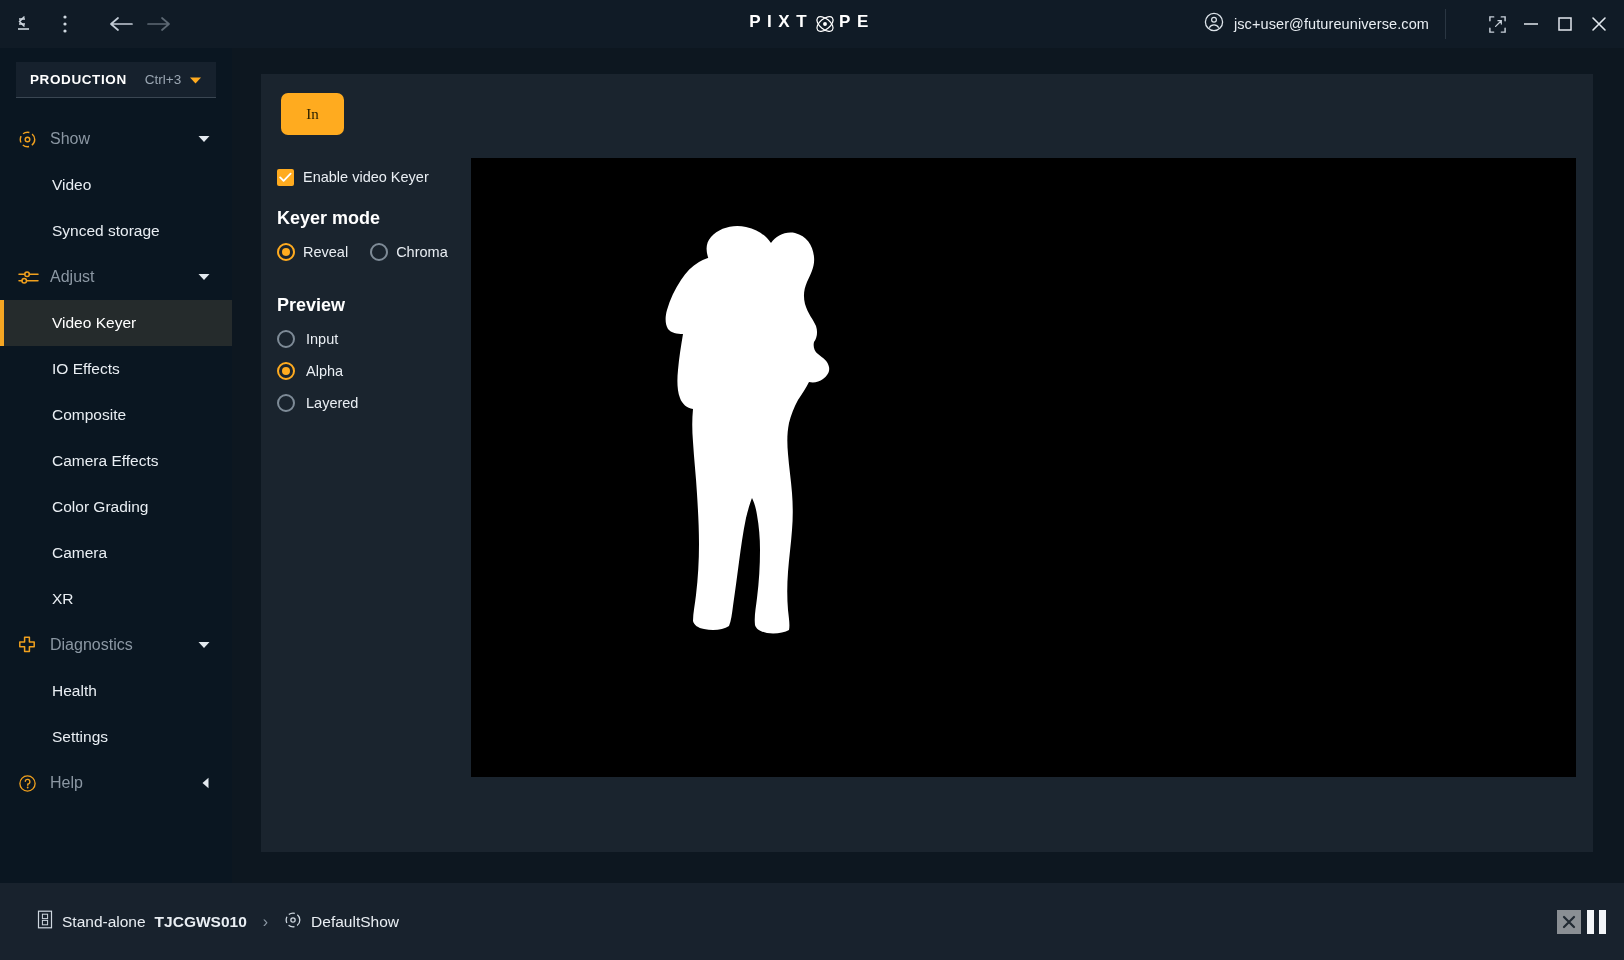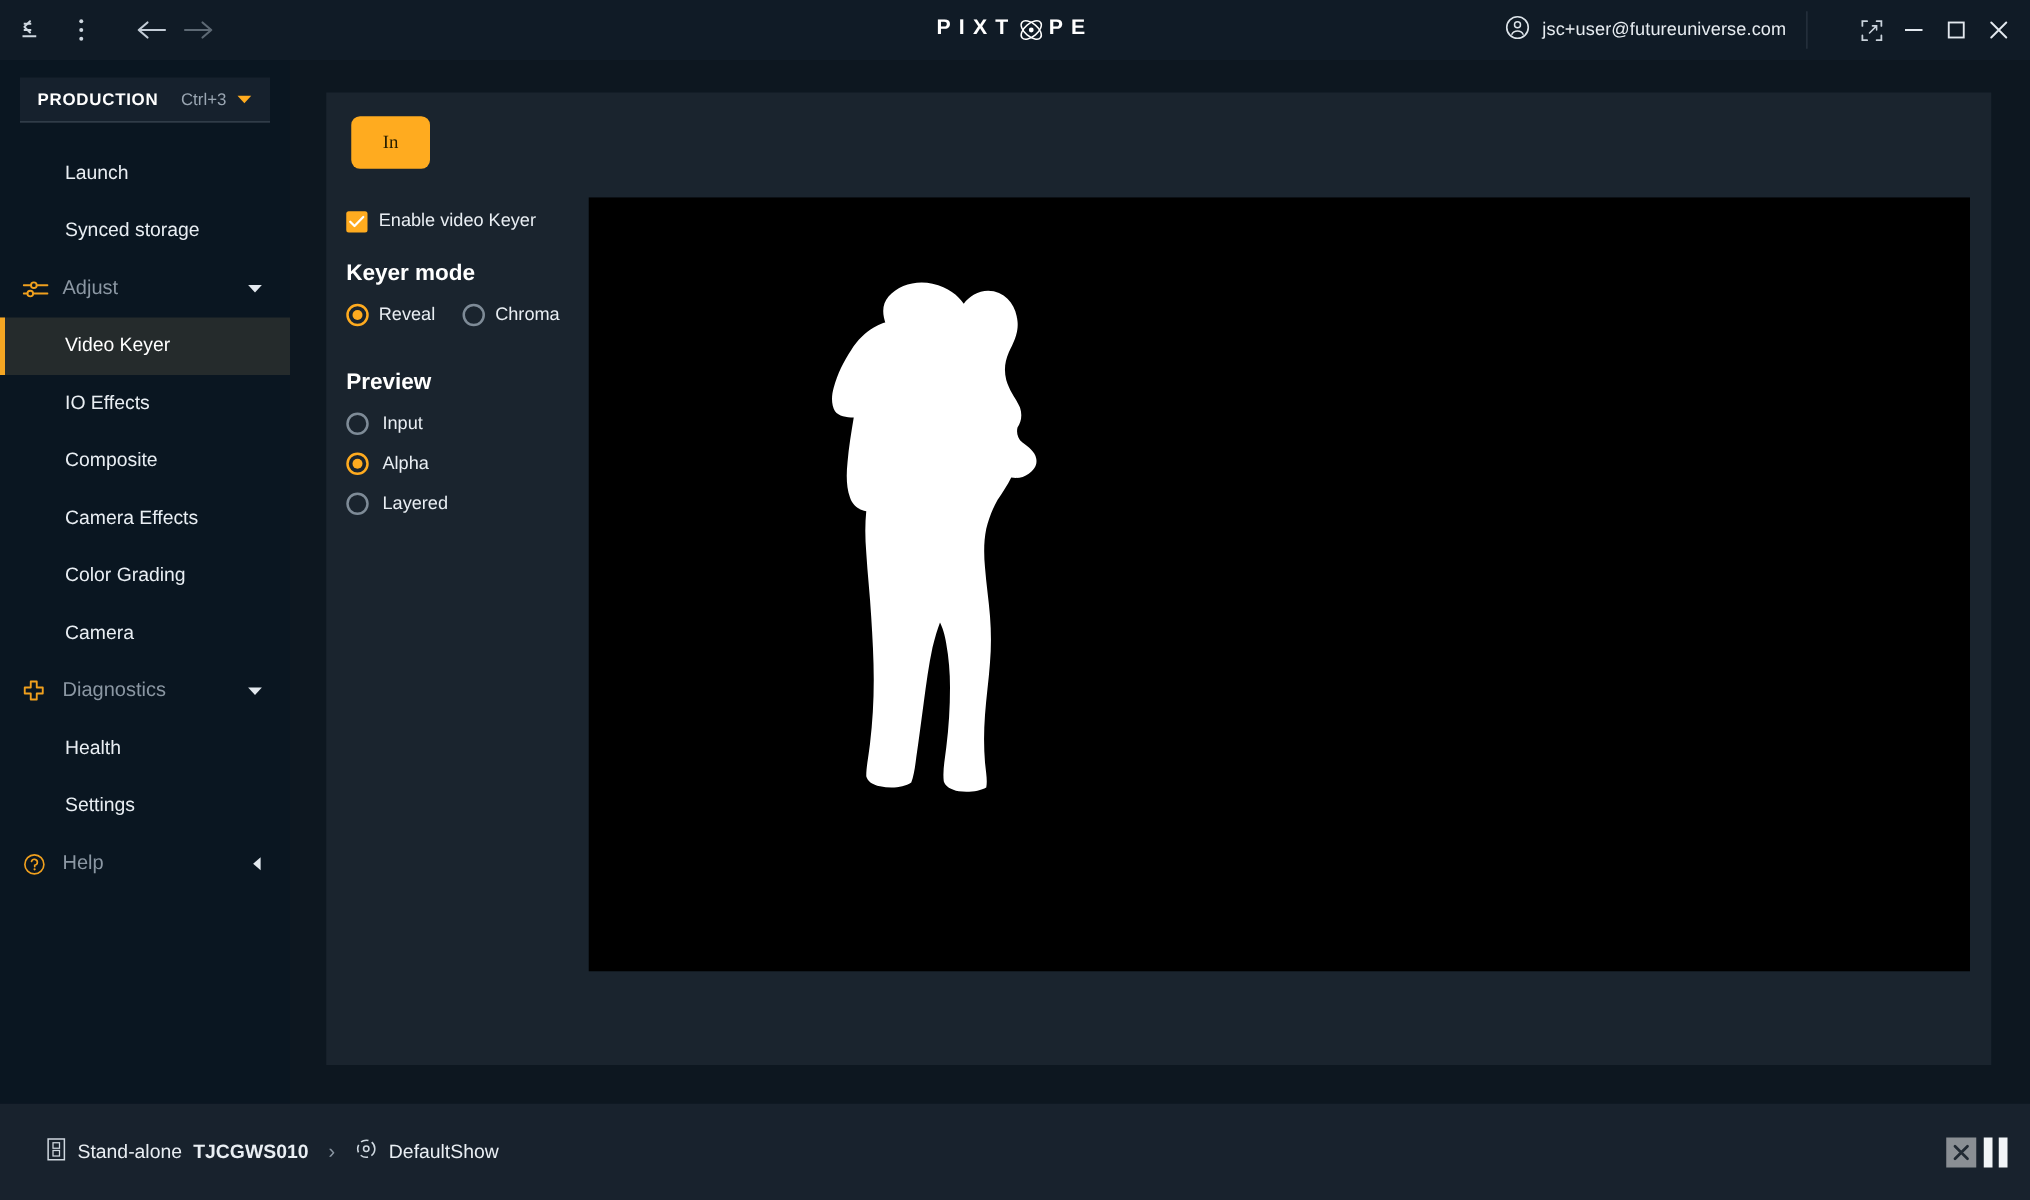--- a/index.html
+++ b/index.html
@@ -251,22 +251,36 @@
       <span class="prod-key">Ctrl+3</span>
       <span class="prod-caret">
         <svg width="13" height="9" viewBox="0 0 13 9">
             <path d="M1 1.5 L6.5 7.5 L12 1.5 Z" fill="#ffab1f"></path>
           </svg>
       </span>
     </div>
 
     <div class="nav">
 
-      <div class="nav-item">
-        <span>Launch</span>
+      <div class="nav-group">
+        <span class="gicon">
+          <svg width="19" height="19" viewBox="0 0 20 20">
+            <circle cx="10" cy="10" r="7.6" stroke="#f0a01e" stroke-width="1.5" fill="none" stroke-dasharray="7 3.2"></circle>
+            <circle cx="10" cy="10" r="2.4" stroke="#f0a01e" stroke-width="1.5" fill="none"></circle>
+          </svg>
+        </span>
+        <span class="glabel">Show</span>
+        <span class="gcaret">
+          <svg width="12" height="8" viewBox="0 0 12 8">
+              <path d="M0.5 1 L6 7 L11.5 1 Z" fill="#e3e9ef"></path>
+            </svg>
+        </span>
+      </div>
+      <div class="nav-item">
+        <span>Video</span>
       </div>
       <div class="nav-item">
         <span>Synced storage</span>
       </div>
 
       <div class="nav-group">
         <span class="gicon">
           <svg width="21" height="19" viewBox="0 0 22 20">
             <path d="M1 6.5 L7 6.5 M12 6.5 L21 6.5" stroke="#f0a01e" stroke-width="1.6" stroke-linecap="round"></path>
             <circle cx="9.5" cy="6.5" r="2.4" stroke="#f0a01e" stroke-width="1.6" fill="none"></circle>
@@ -291,20 +305,23 @@
         <span>Composite</span>
       </div>
       <div class="nav-item">
         <span>Camera Effects</span>
       </div>
       <div class="nav-item">
         <span>Color Grading</span>
       </div>
       <div class="nav-item">
         <span>Camera</span>
+      </div>
+      <div class="nav-item">
+        <span>XR</span>
       </div>
 
       <div class="nav-group">
         <span class="gicon">
           <svg width="18" height="18" viewBox="0 0 18 18">
             <path d="M6.6 1.2 L11.4 1.2 L11.4 6 L16.2 6 L16.2 10.8 L11.4 10.8 L11.4 15.6 L6.6 15.6 L6.6 10.8 L1.8 10.8 L1.8 6 L6.6 6 Z" stroke="#f0a01e" stroke-width="1.5" fill="none" stroke-linejoin="round"></path>
           </svg>
         </span>
         <span class="glabel">Diagnostics</span>
         <span class="gcaret">

